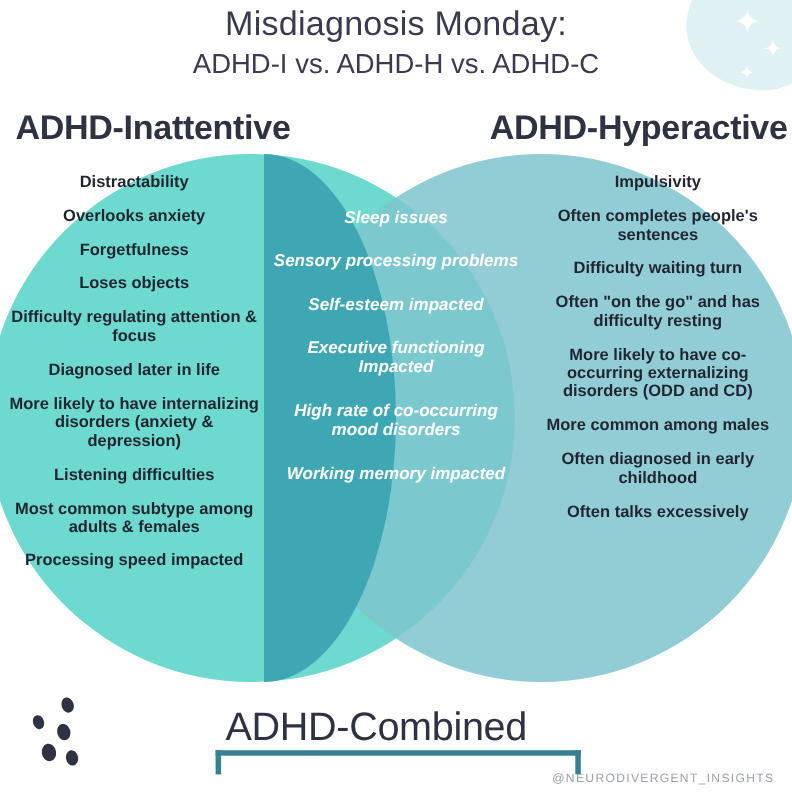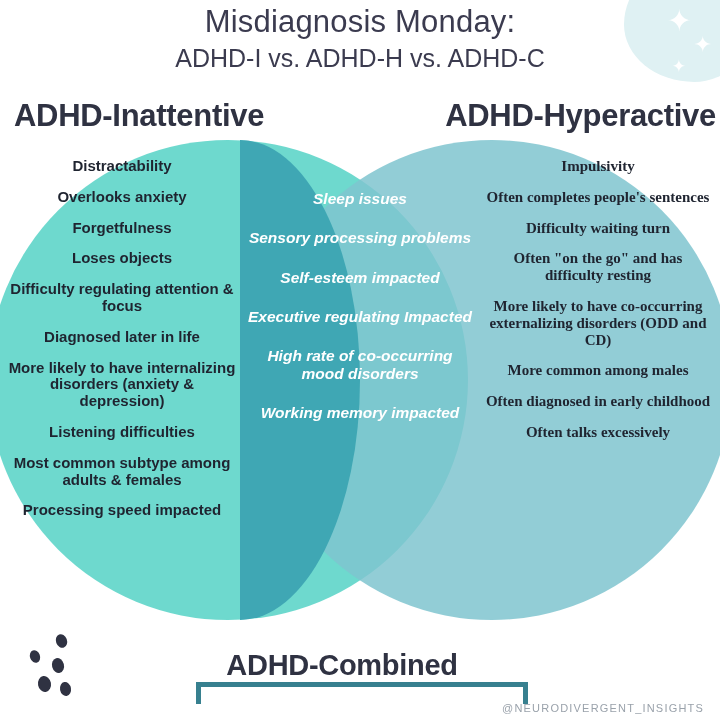--- a/index.html
+++ b/index.html
@@ -96,22 +96,22 @@
     white-space: nowrap;
   }
   .heading-left  { top: 98px; left: 14px; }
   .heading-right { top: 98px; right: 4px; }
   .heading-bottom {
     position: absolute;
     bottom: 38px;
     left: 0;
     width: 684px;
     text-align: center;
-    font-size: 29px;
-    font-weight: 700;
+    font-size: 36px;
+    font-weight: 400;
     color: #2f3242;
     letter-spacing: -0.3px;
     z-index: 6;
   }
   .bottom-rule {
     position: absolute;
     bottom: 33px;
     left: 196px;
     width: 332px;
     height: 5px;
@@ -181,21 +181,20 @@
     top: 158px;
     left: 4px;
     width: 236px;
     align-items: center;
   }
   .col-right {
     top: 158px;
     right: 4px;
     width: 236px;
     align-items: center;
-    font-family: Liberation Serif, serif;
   }
   .col-mid {
     top: 190px;
     left: 243px;
     width: 234px;
     align-items: center;
   }
   .item {
     font-size: 15px;
     font-weight: 700;
@@ -259,21 +258,21 @@
     <div class="item">More likely to have internalizing disorders (anxiety &amp; depression)</div>
     <div class="item">Listening difficulties</div>
     <div class="item">Most common subtype among adults &amp; females</div>
     <div class="item">Processing speed impacted</div>
   </div>
 
   <div class="col col-mid">
     <div class="item">Sleep issues</div>
     <div class="item">Sensory processing problems</div>
     <div class="item">Self-esteem impacted</div>
-    <div class="item">Executive regulating Impacted</div>
+    <div class="item">Executive functioning Impacted</div>
     <div class="item">High rate of co-occurring mood disorders</div>
     <div class="item">Working memory impacted</div>
   </div>
 
   <div class="col col-right">
     <div class="item">Impulsivity</div>
     <div class="item">Often completes people's sentences</div>
     <div class="item">Difficulty waiting turn</div>
     <div class="item">Often "on the go" and has difficulty resting</div>
     <div class="item">More likely to have co-occurring externalizing disorders (ODD and CD)</div>

